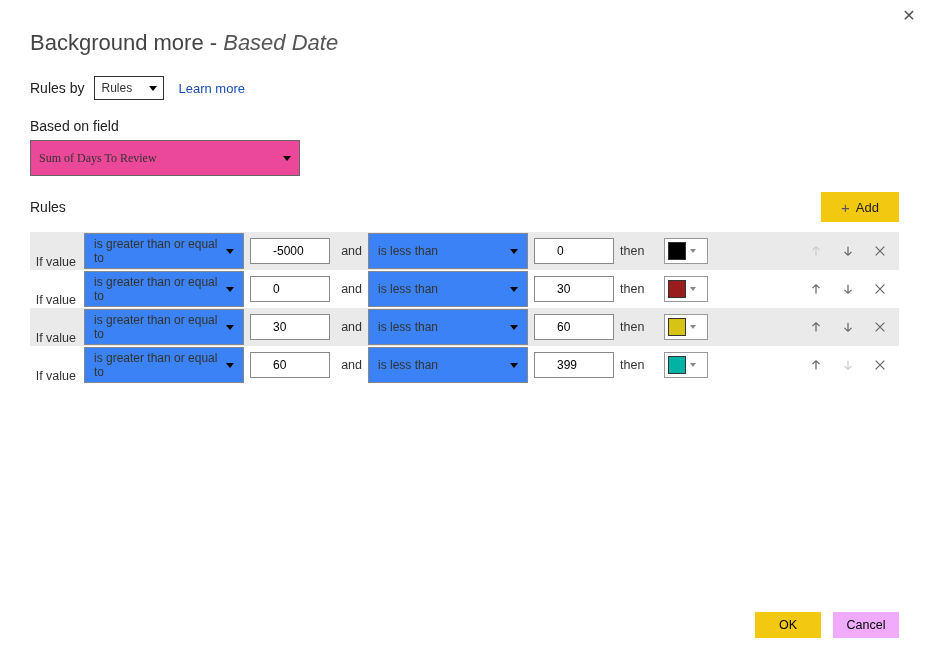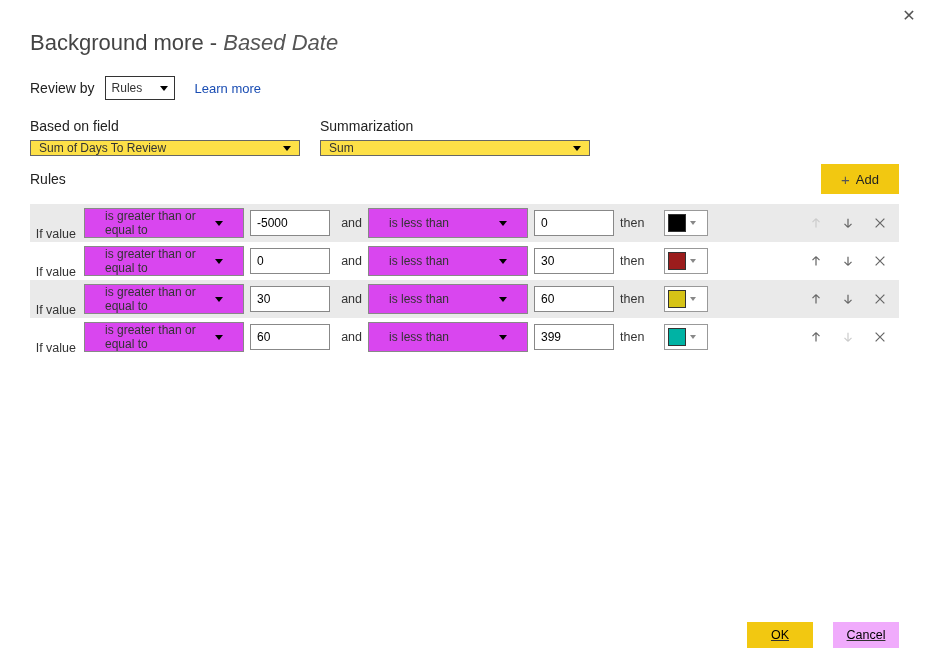--- a/index.html
+++ b/index.html
@@ -52,34 +52,35 @@
     font-size: 12px;
     background: #fff;
     display: flex;
     align-items: center;
     justify-content: space-between;
     gap: 10px;
     min-width: 70px;
   }
   .select-full {
     border: 1px solid #666;
-    height: 16px;
+    height: 36px;
     padding: 0 8px;
     font-size: 12px;
-    background: #fde047;
+    background: #ec4899;
     display: flex;
     align-items: center;
     justify-content: space-between;
     width: 270px;
-  }
-  .link { color: #1a4db3; text-decoration: none; font-size: 13px; margin-left: 10px; cursor: pointer; }
+    font-family: Liberation Serif, serif;
+  }
+  .link { color: #1a4db3; text-decoration: none; font-size: 13px; margin-left: 4px; cursor: pointer; }
   .two-col {
     display: flex;
-    gap: 20px;
-    margin-bottom: 8px;
+    gap: 36px;
+    margin-bottom: 16px;
   }
   .col { display: flex; flex-direction: column; gap: 6px; }
   .caret {
     width: 0; height: 0;
     border-left: 4px solid transparent;
     border-right: 4px solid transparent;
     border-top: 5px solid #000;
     display: inline-block;
   }
   .rules-header {
@@ -105,34 +106,34 @@
     display: flex;
     align-items: center;
     height: 38px;
     padding: 0 4px;
     gap: 6px;
   }
   .rule-row.shaded { background: #eaeaea; }
   .lbl-if { width: 44px; text-align: right; font-size: 12.5px; color: #333; padding-right: 2px; margin-top: 22px; }
   .sel {
     border: 1px solid #888;
-    height: 30px;
-    background: #d946ef;
+    height: 36px;
+    background: #3b82f6;
     display: flex;
     align-items: center;
     justify-content: space-between;
-    padding: 0 20px;
+    padding: 0 9px;
     font-size: 12px;
     width: 160px;
   }
   .inp {
     border: 1px solid #888;
     height: 26px;
     background: #fff;
-    padding: 0 6px;
+    padding: 0 22px;
     font-size: 12px;
     width: 80px;
     font-family: inherit;
   }
   .lbl-and { width: 26px; text-align: right; font-size: 12.5px; }
   .lbl-then { width: 38px; text-align: left; font-size: 12.5px; }
   .color-pick {
     border: 1px solid #999;
     height: 26px;
     width: 44px;
@@ -161,25 +162,24 @@
   .act {
     width: 18px; height: 18px;
     display: flex; align-items: center; justify-content: center;
     color: #666;
     cursor: pointer;
   }
   .act.disabled { color: #ccc; cursor: default; }
   .act svg { width: 14px; height: 14px; }
   .footer {
     position: absolute;
-    bottom: 8px;
+    bottom: 18px;
     right: 30px;
     display: flex;
-    gap: 20px;
-    text-decoration: underline;
+    gap: 12px;
   }
   .btn-ok {
     background: #f2c811;
     border: none;
     height: 26px;
     width: 66px;
     font-size: 12.5px;
     cursor: pointer;
   }
   .btn-cancel {
@@ -196,43 +196,36 @@
 
 <div class="dialog">
 
   <div class="close-x">✕</div>
 
   <div class="title">
     <span class="static">Background more - </span><span class="em">Based Date</span>
   </div>
 
   <div class="row-format">
-    <span class="label-strong">Review by</span>
+    <span class="label-strong">Rules by</span>
     <div class="select-small">
       <span>Rules</span>
       <span class="caret"></span>
     </div>
     <a class="link">Learn more</a>
   </div>
 
   <div class="two-col">
     <div class="col">
       <span class="label-strong">Based on field</span>
       <div class="select-full">
         <span>Sum of Days To Review</span>
         <span class="caret"></span>
       </div>
     </div>
-    <div class="col">
-      <span class="label-strong">Summarization</span>
-      <div class="select-full">
-        <span>Sum</span>
-        <span class="caret"></span>
-      </div>
-    </div>
   </div>
 
   <div class="rules-header">
     <span class="label-strong">Rules</span>
     <button class="btn-add">
       <span class="plus">+</span>
       <span>Add</span>
     </button>
   </div>
 

